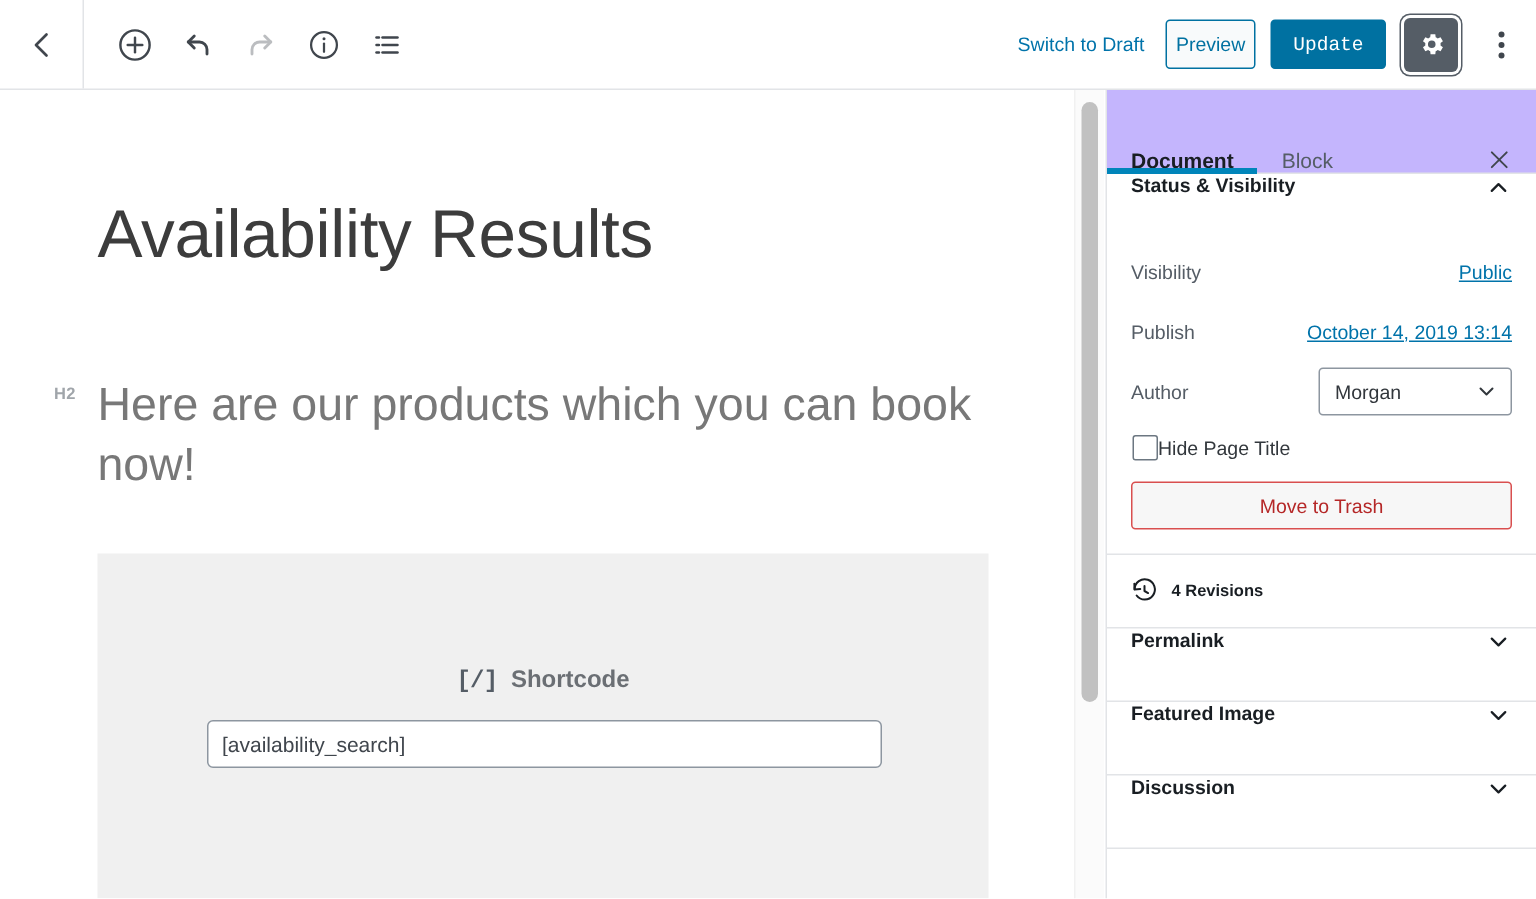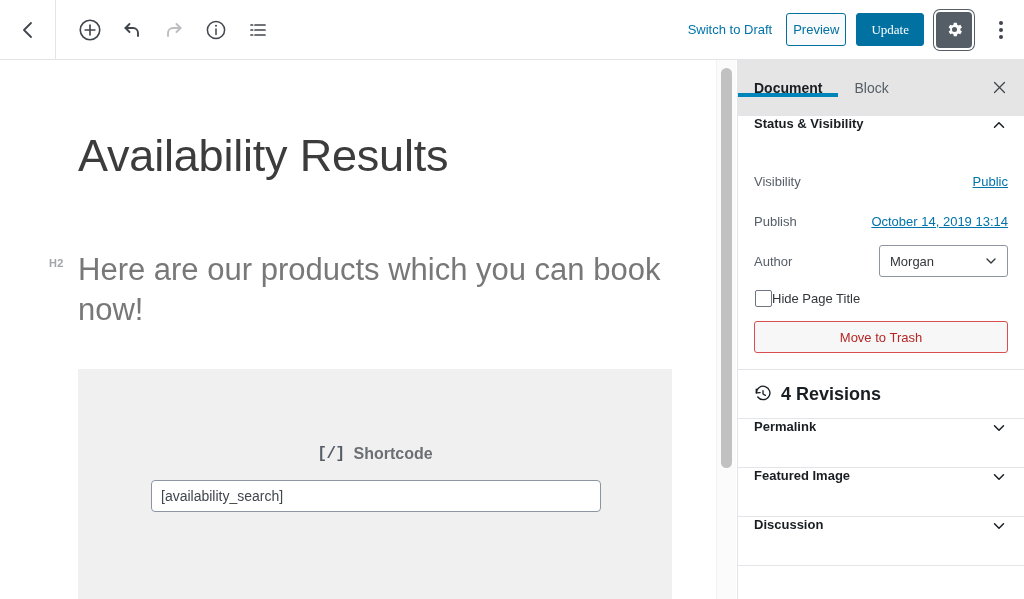--- a/index.html
+++ b/index.html
@@ -53,41 +53,41 @@
     cursor: pointer;
     font-family: "Liberation Sans", sans-serif;
   }
   .btn-update {
     font-size: 13px; color: #fff;
     background: #0071a1;
     border: 1px solid #0071a1;
     border-radius: 3px;
     height: 33px; padding: 0 14px;
     cursor: pointer;
-    font-family: Liberation Serif, serif;
+    font-family: Liberation Mono, monospace;
   }
   .gear-btn {
     width: 36px; height: 36px;
     background: #555d66;
     border-radius: 4px;
     display: flex; align-items: center; justify-content: center;
     box-shadow: 0 0 0 2px #fff, 0 0 0 3px #555d66;
     margin: 0 4px 0 2px;
     cursor: pointer;
   }
   .ellipsis-btn {
     width: 30px; height: 40px;
     display: flex; flex-direction: column; align-items: center; justify-content: center;
     gap: 3px; cursor: pointer;
   }
   .ellipsis-btn i { width: 4px; height: 4px; border-radius: 50%; background: #40464d; display:block; }
 
   
   .canvas {
-    position: absolute; top: 60px; left: 15px;
+    position: absolute; top: 60px; left: 2px;
     width: 716px; height: 539px;
     background: #fff;
     overflow: hidden;
   }
   .post-title {
     position: absolute; left: 63px; top: 70px;
     font-size: 45px; line-height: 1.15;
     font-weight: 300; color: #3c3c3c;
     letter-spacing: -0.2px;
   }
@@ -144,24 +144,24 @@
 
   
   .sidebar {
     position: absolute; top: 60px; left: 737px;
     width: 287px; height: 539px;
     background: #fff;
     border-left: 1px solid #e2e4e7;
     overflow: hidden;
   }
   .sb-tabs {
-    display: flex; align-items: center;
+    display: flex; align-items: flex-end;
     height: 56px;
     border-bottom: 1px solid #e2e4e7;
-    background: #e5e5e5;
+    background: #c4b5fd;
   }
   .sb-tab {
     padding: 0 16px;
     display: flex; align-items: center;
     font-size: 14px; color: #555d66;
     cursor: pointer; position: relative;
     background: none; border: none;
     font-family: "Liberation Sans", sans-serif;
   }
   .sb-tab.active { font-weight: 700; color: #191e23; }
@@ -228,21 +228,21 @@
     font-size: 13px;
     cursor: pointer;
     font-family: "Liberation Sans", sans-serif;
   }
 
   .rev-row {
     display: flex; align-items: center; gap: 9px;
     height: 48px; padding: 0 16px;
     cursor: pointer;
   }
-  .rev-label { font-size: 18px; font-weight: 700; color: #191e23; }
+  .rev-label { font-size: 11px; font-weight: 700; color: #191e23; }
 
   svg { display: block; }
 </style>
 </head>
 <body>
 
 <div class="app">
 
   <div class="header">
 

